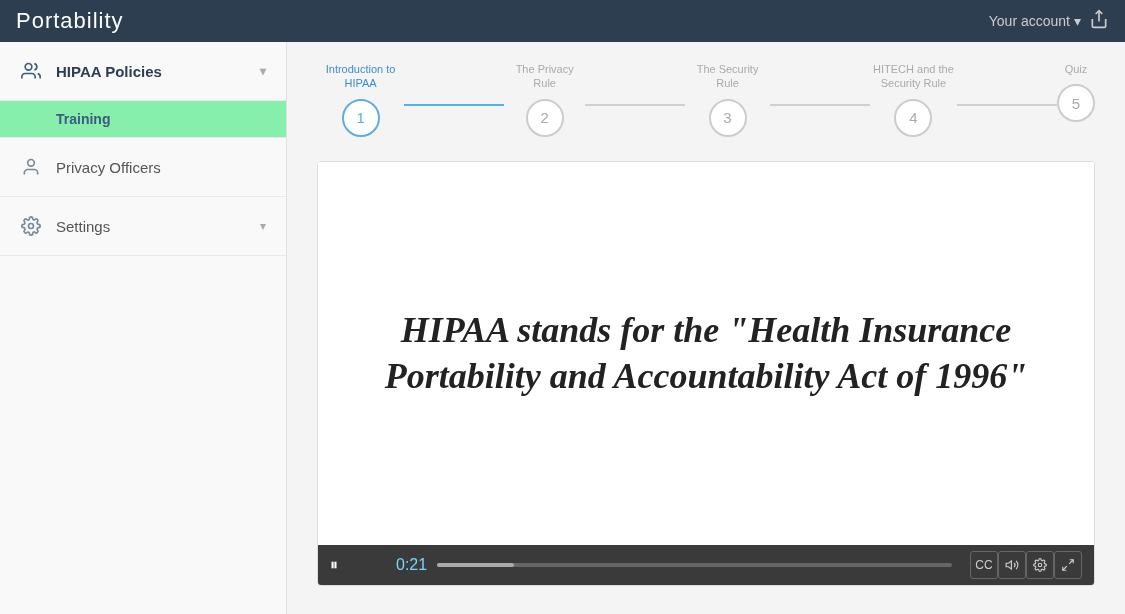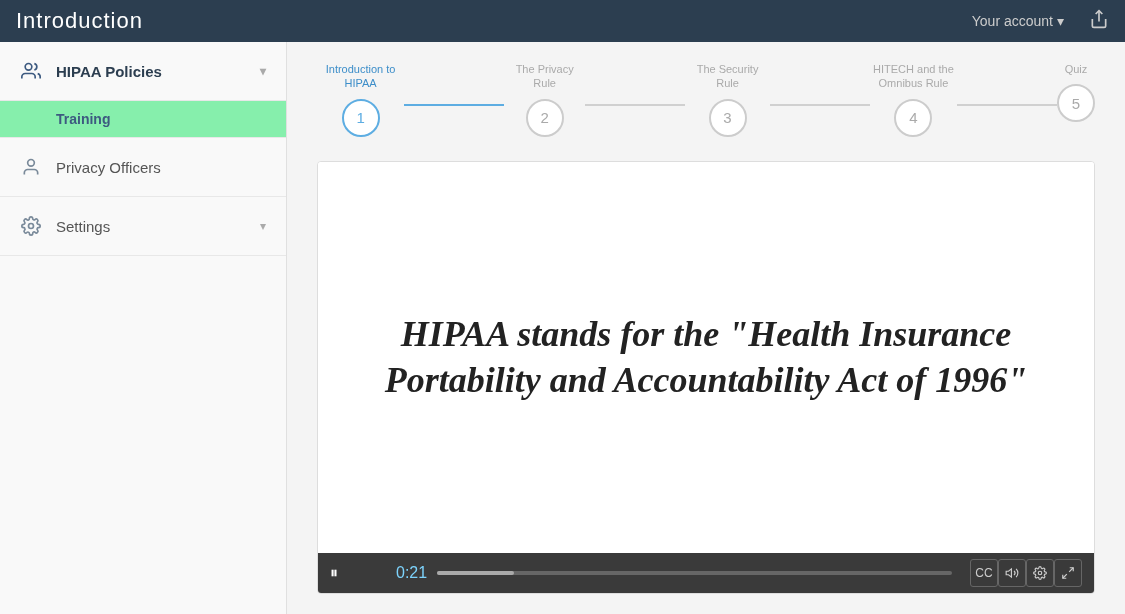--- a/index.html
+++ b/index.html
@@ -17,21 +17,21 @@
     }
     .top-nav-logo {
       color: #fff;
       font-size: 22px;
       font-weight: 300;
       letter-spacing: 1px;
     }
     .top-nav-right {
       display: flex;
       align-items: center;
-      gap: 25px;
+      gap: 8px;
       margin-left: 48px;
     }
     .your-account-btn {
       background: none;
       border: none;
       color: #ccc;
       font-size: 14px;
       cursor: pointer;
       display: flex;
       align-items: center;
@@ -96,21 +96,21 @@
       border-bottom: 1px solid #e8e8e8;
       cursor: pointer;
     }
 
     
     .content-area {
       flex: 1;
       display: flex;
       flex-direction: column;
       overflow: hidden;
-      padding: 20px 30px 20px 30px;
+      padding: 20px 30px 28px 30px;
     }
 
     
     .steps-container {
       display: flex;
       align-items: flex-start;
       justify-content: center;
       margin-bottom: 24px;
       gap: 0;
     }
@@ -237,21 +237,21 @@
       justify-content: center;
       color: #ccc;
       font-size: 12px;
       cursor: pointer;
     }
   </style>
 </head>
 <body>
 
 <nav class="top-nav">
-  <span class="top-nav-logo">Introduction</span>
+  <span class="top-nav-logo">Portability</span>
   <div class="top-nav-right">
     <button class="your-account-btn">
       <span>Your account</span>
       <span>▾</span>
     </button>
     <button class="share-btn">
       <svg width="20" height="20" viewBox="0 0 24 24" fill="none" stroke="#ccc" stroke-width="2">
         <path d="M4 12v8a2 2 0 0 0 2 2h12a2 2 0 0 0 2-2v-8"></path>
         <polyline points="16 6 12 2 8 6"></polyline>
         <line x1="12" y1="2" x2="12" y2="15"></line>
@@ -326,21 +326,21 @@
 
       <div class="step-wrapper">
         <div class="step-label">The Security Rule</div>
         <div class="step-circle">
           <span>3</span>
         </div>
       </div>
       <div class="step-connector"></div>
 
       <div class="step-wrapper">
-        <div class="step-label">HITECH and the Omnibus Rule</div>
+        <div class="step-label">HITECH and the Security Rule</div>
         <div class="step-circle">
           <span>4</span>
         </div>
       </div>
       <div class="step-connector"></div>
 
       <div class="step-wrapper">
         <div class="step-label">Quiz</div>
         <div class="step-circle">
           <span>5</span>

